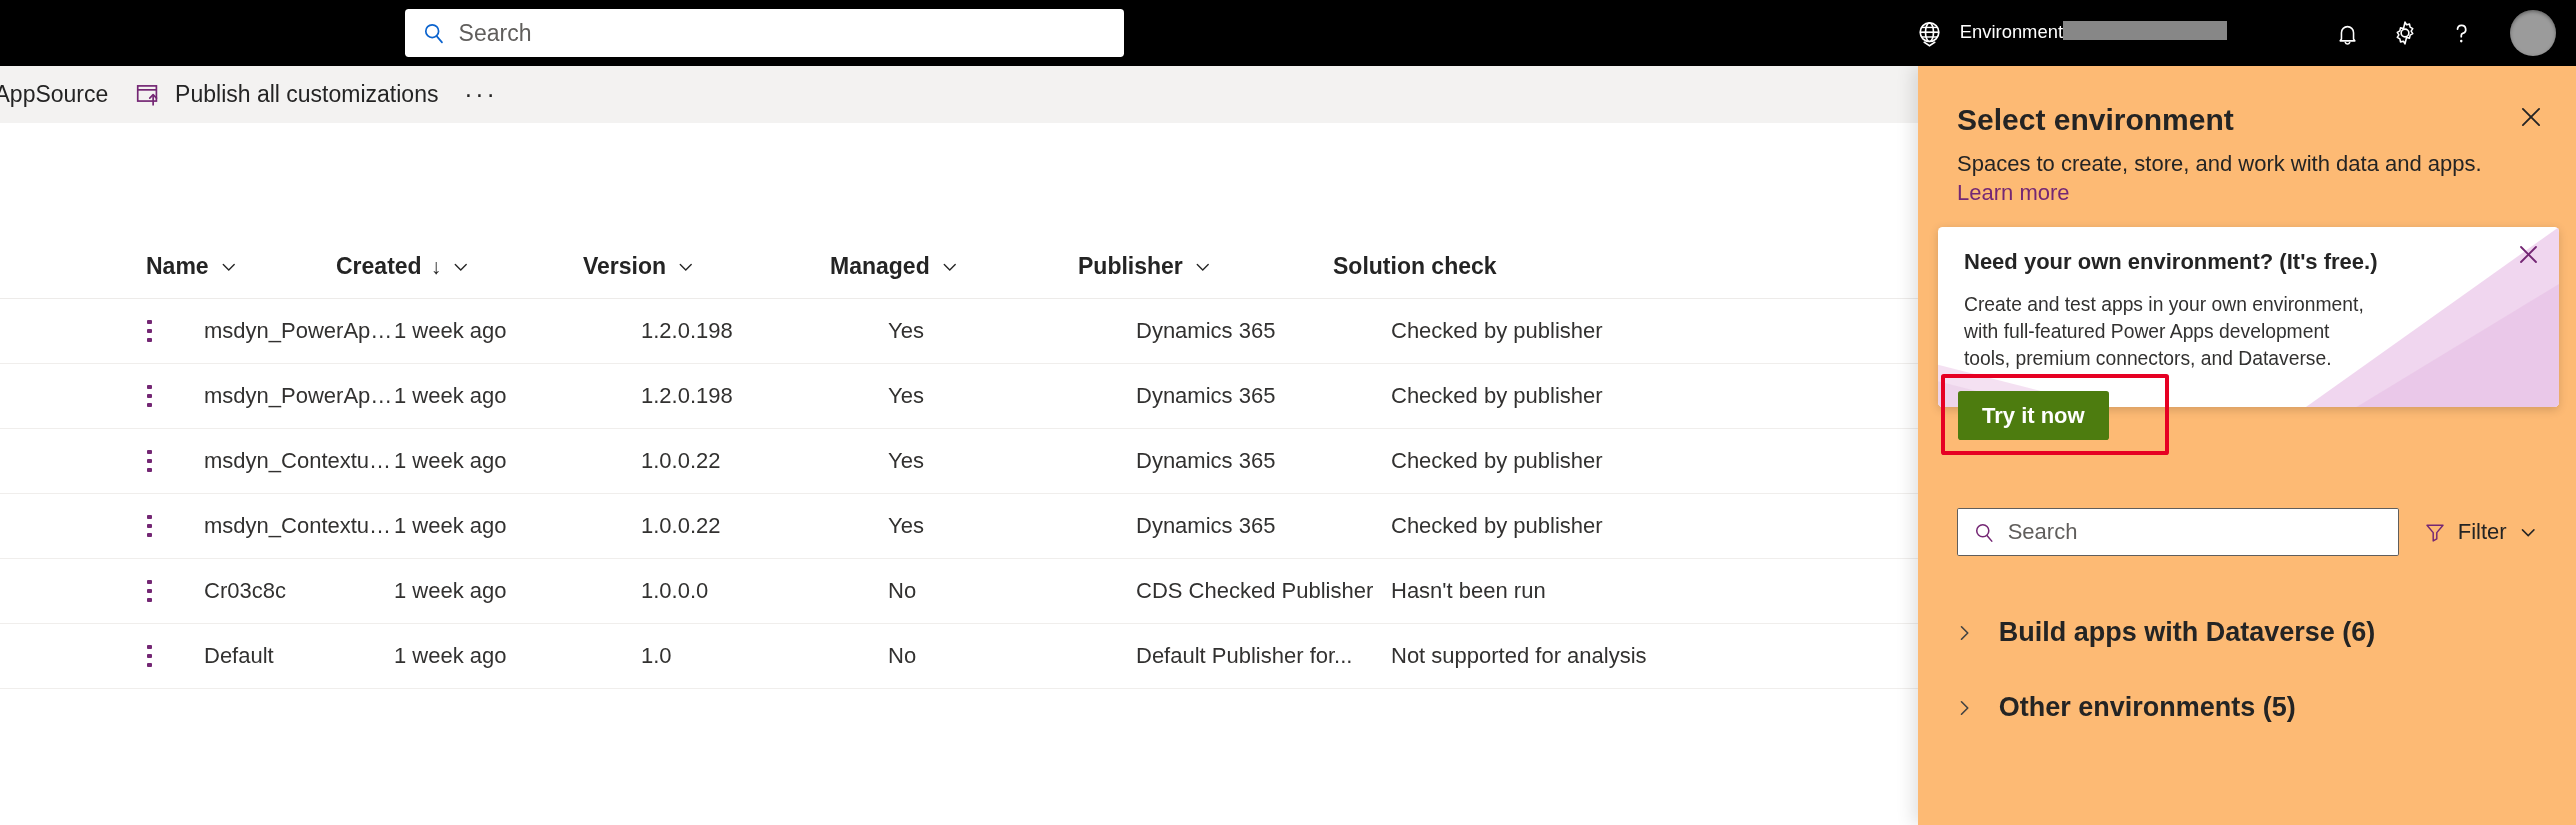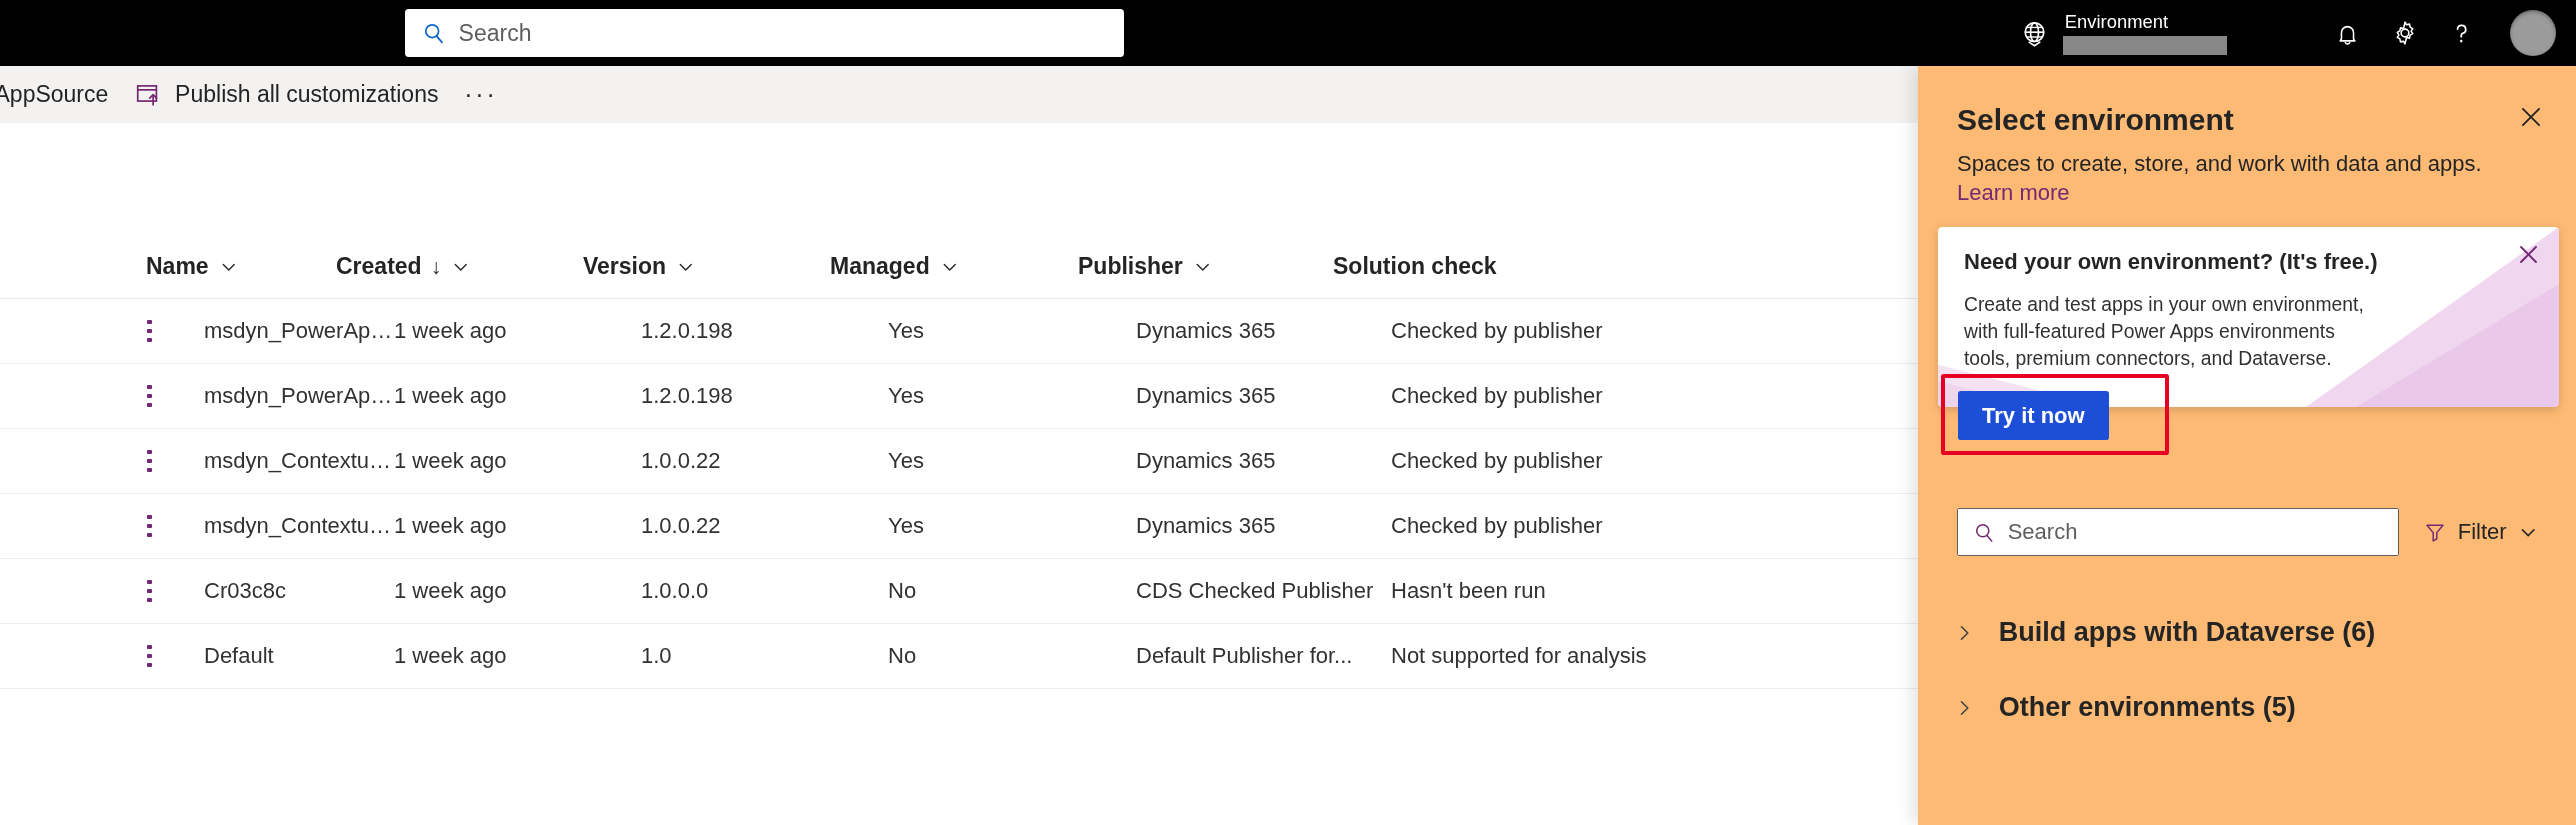--- a/index.html
+++ b/index.html
@@ -25,21 +25,21 @@
   }
   .topbar-search .mag { margin-right: 13px; display:flex; align-items:center; }
   .topbar-search .ph {
     font-size: 23px; color: #605e5c; font-family: "Liberation Sans", sans-serif;
   }
   .topbar-right {
     position: absolute; right: 0; top: 0; height: 66px;
     display: flex; align-items: center;
   }
   .globe-ic { margin-right: 13px; display:flex; align-items:center; }
-  .env-block { display:flex; flex-direction: column; justify-content:flex-start; margin-right: 92px; }
+  .env-block { display:flex; justify-content:flex-start; margin-right: 92px; }
   .env-label { color: #ffffff; font-size: 18.4px; line-height: 22px; margin-bottom: 2.8px; padding-left:1.8px;}
   .env-redact { width: 164px; height: 19.3px; background: #878787; }
   .ic-btn {
     width: 57px; height: 66px; display:flex; align-items:center; justify-content:center;
     cursor: pointer;
   }
   .avatar {
     width: 46px; height: 46px; border-radius: 50%; background: #9b9b9b;
     margin-left: 20px; margin-right: 20px;
     box-shadow: inset 0 1.8px 3.7px rgba(0,0,0,0.35);
@@ -142,21 +142,21 @@
   .callout .deco svg { display:block; }
   .callout-inner { position: relative; padding: 20px 26px 0 26px; z-index: 2; }
   .callout-title { font-size: 22px; font-weight: 600; color: #242424; line-height: 29px; }
   .callout-body { font-size: 19.3px; color: #323130; line-height: 27px; margin-top: 14.7px; max-width: 414px; }
   .callout-close {
     position: absolute; right: 14.7px; top: 11px; width: 33px; height: 33px; z-index: 3;
     display: flex; align-items: center; justify-content: center; cursor: pointer;
   }
   .try-btn {
     position: absolute; left: 1958px; top: 391px; z-index: 6;
-    background: #1d4ed8; color: #ffffff; border: none;
+    background: #4d7c0f; color: #ffffff; border: none;
     font-size: 22px; font-weight: 600; font-family: "Liberation Sans", sans-serif;
     padding: 0 24px; height: 49px; border-radius: 2.8px; cursor: pointer;
     display: flex; align-items: center; justify-content: center;
   }
   .redbox {
     position: absolute; left: 1941px; top: 374px; width: 228px; height: 81px;
     border: 4.6px solid #e60023; border-radius: 2.8px; z-index: 7; pointer-events: none;
   }
 
   
@@ -429,21 +429,21 @@
         </svg>
       </div>
       <span class="callout-close">
         <svg width="23" height="23" viewBox="0 0 16 16" fill="none">
           <line x1="2.8" y1="2.8" x2="13.2" y2="13.2" stroke="#742774" stroke-width="1.3" stroke-linecap="round"></line>
           <line x1="13.2" y1="2.8" x2="2.8" y2="13.2" stroke="#742774" stroke-width="1.3" stroke-linecap="round"></line>
         </svg>
       </span>
       <div class="callout-inner">
         <div class="callout-title">Need your own environment? (It's free.)</div>
-        <div class="callout-body">Create and test apps in your own environment, with full-featured Power Apps environments tools, premium connectors, and Dataverse.</div>
+        <div class="callout-body">Create and test apps in your own environment, with full-featured Power Apps development tools, premium connectors, and Dataverse.</div>
       </div>
     </div>
 
     <div class="panel-searchrow">
       <div class="p-search">
         <span class="mag">
           <svg width="23" height="23" viewBox="0 0 24 24" fill="none">
             <circle cx="10.2" cy="10.2" r="6.3" stroke="#742774" stroke-width="1.6"></circle>
             <line x1="14.8" y1="15.3" x2="19.6" y2="21" stroke="#742774" stroke-width="1.6" stroke-linecap="round"></line>
           </svg>

